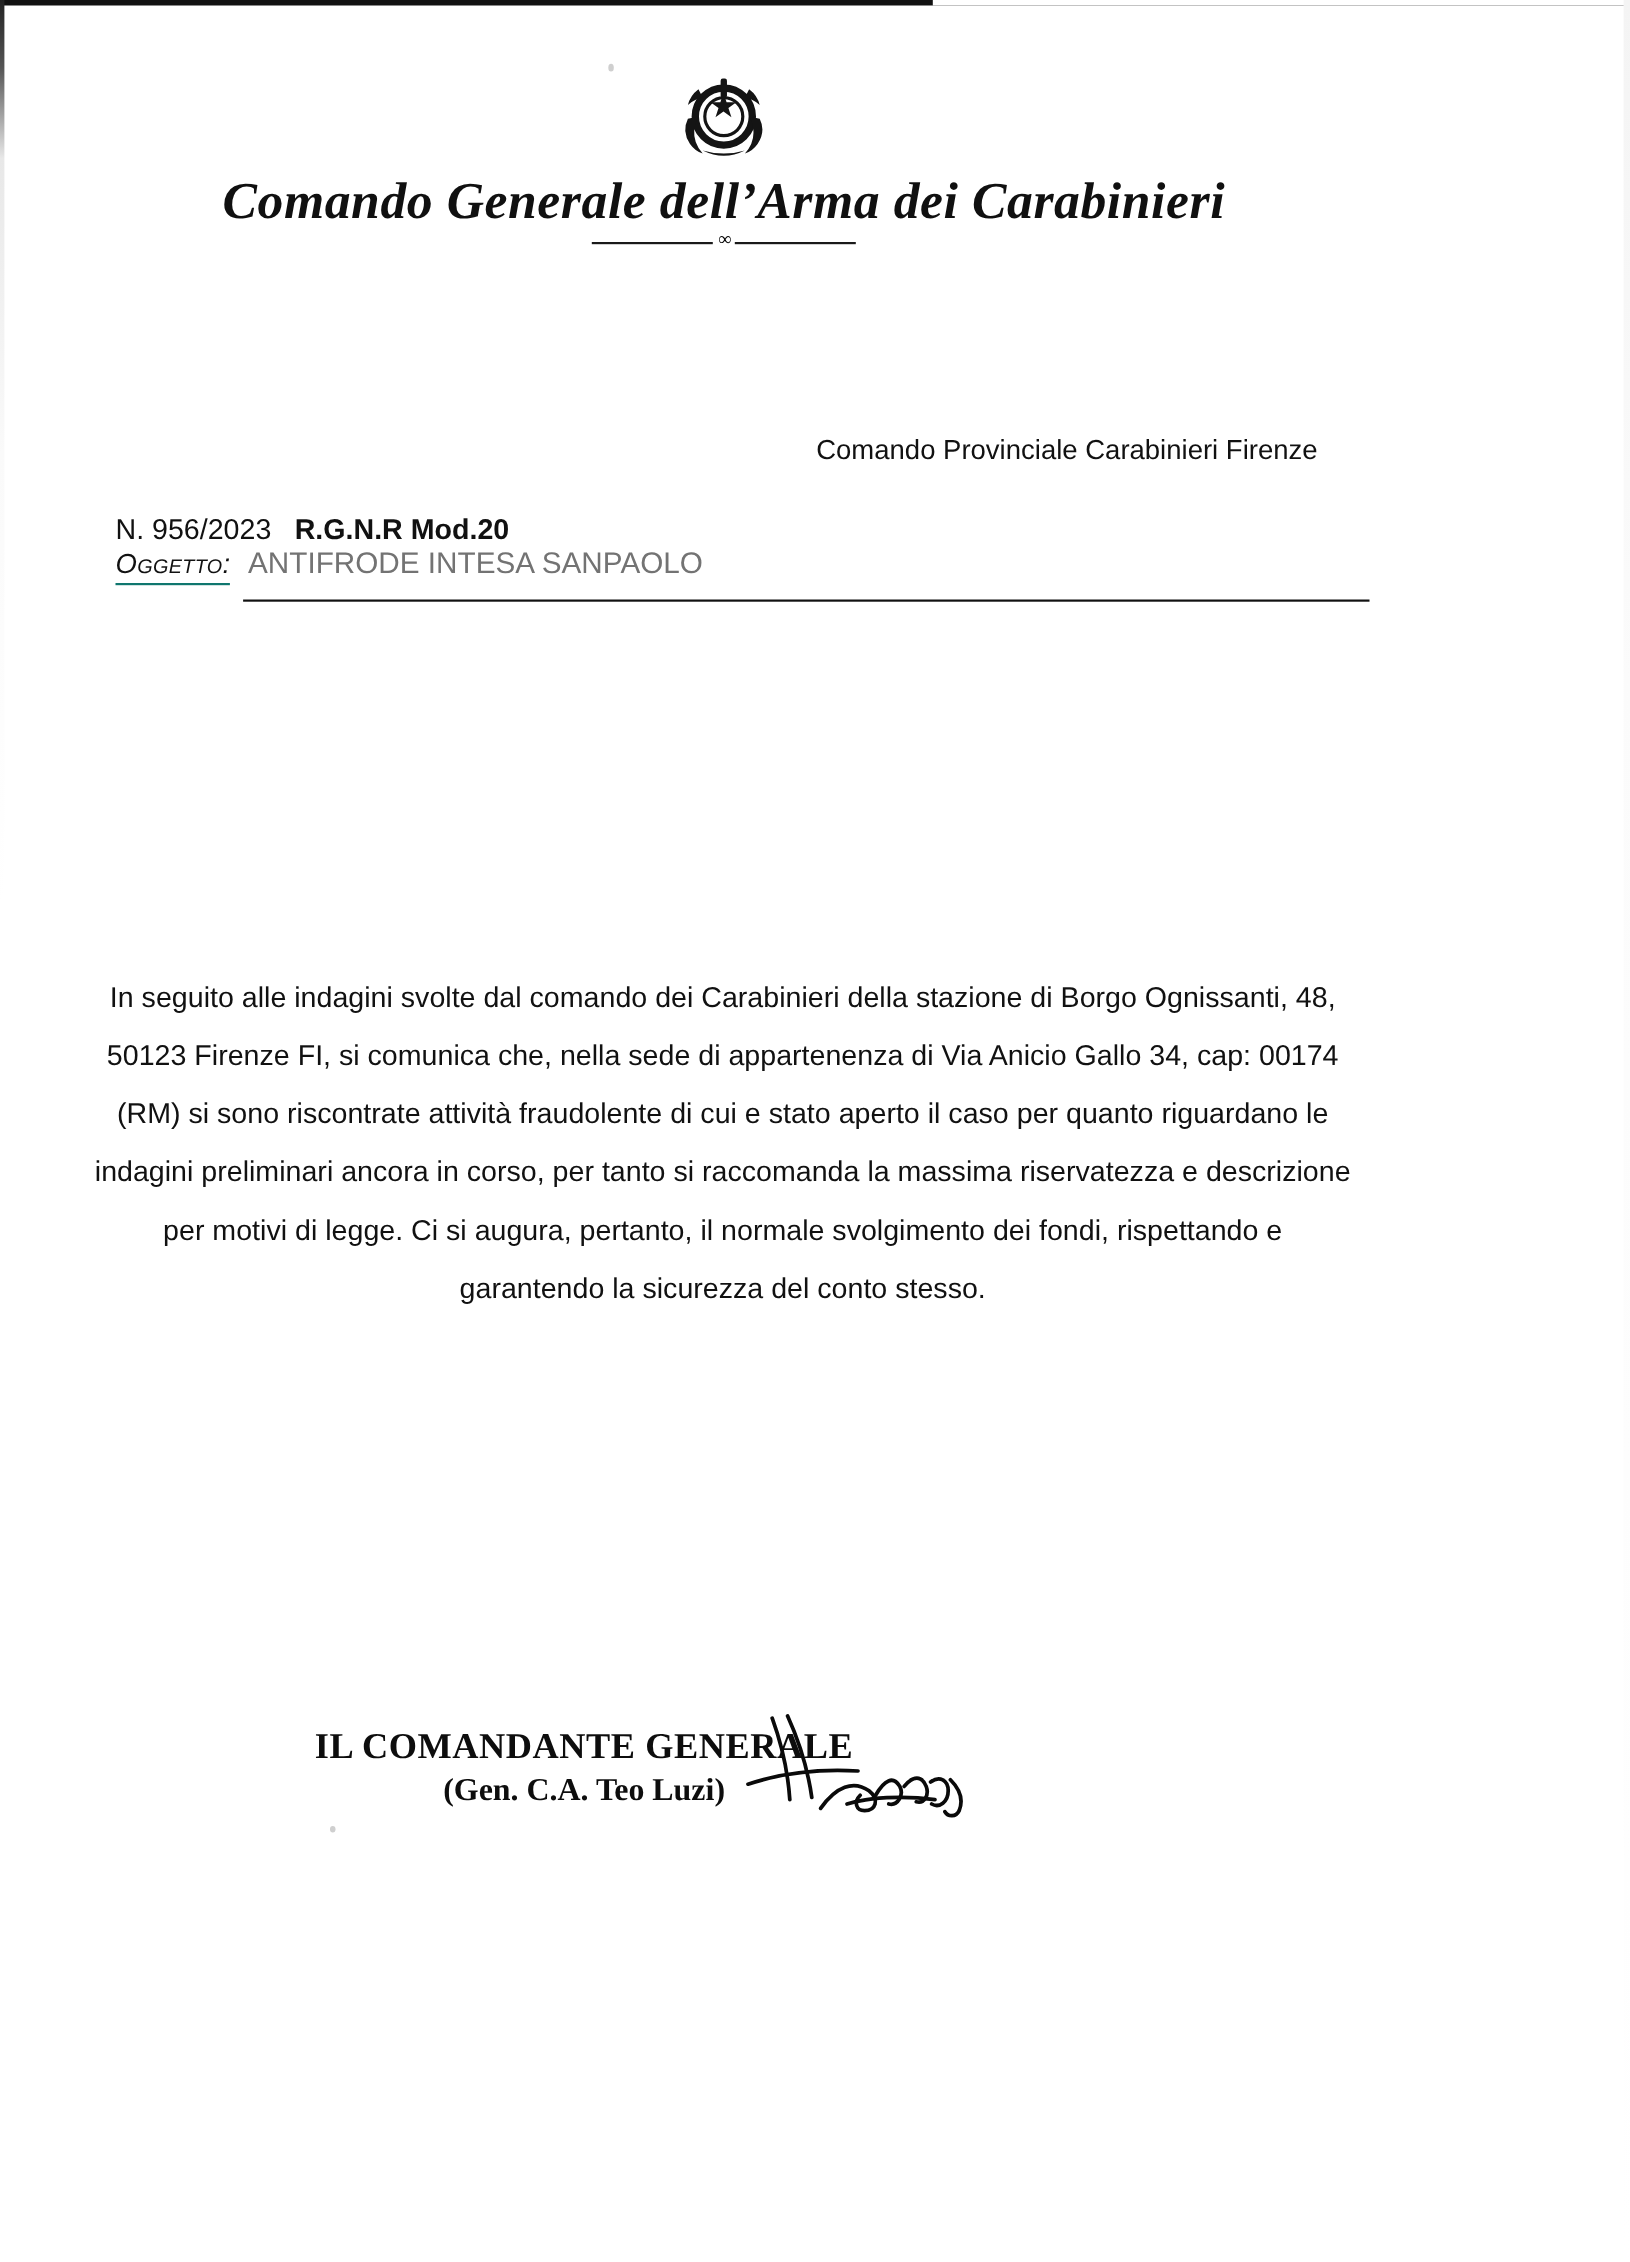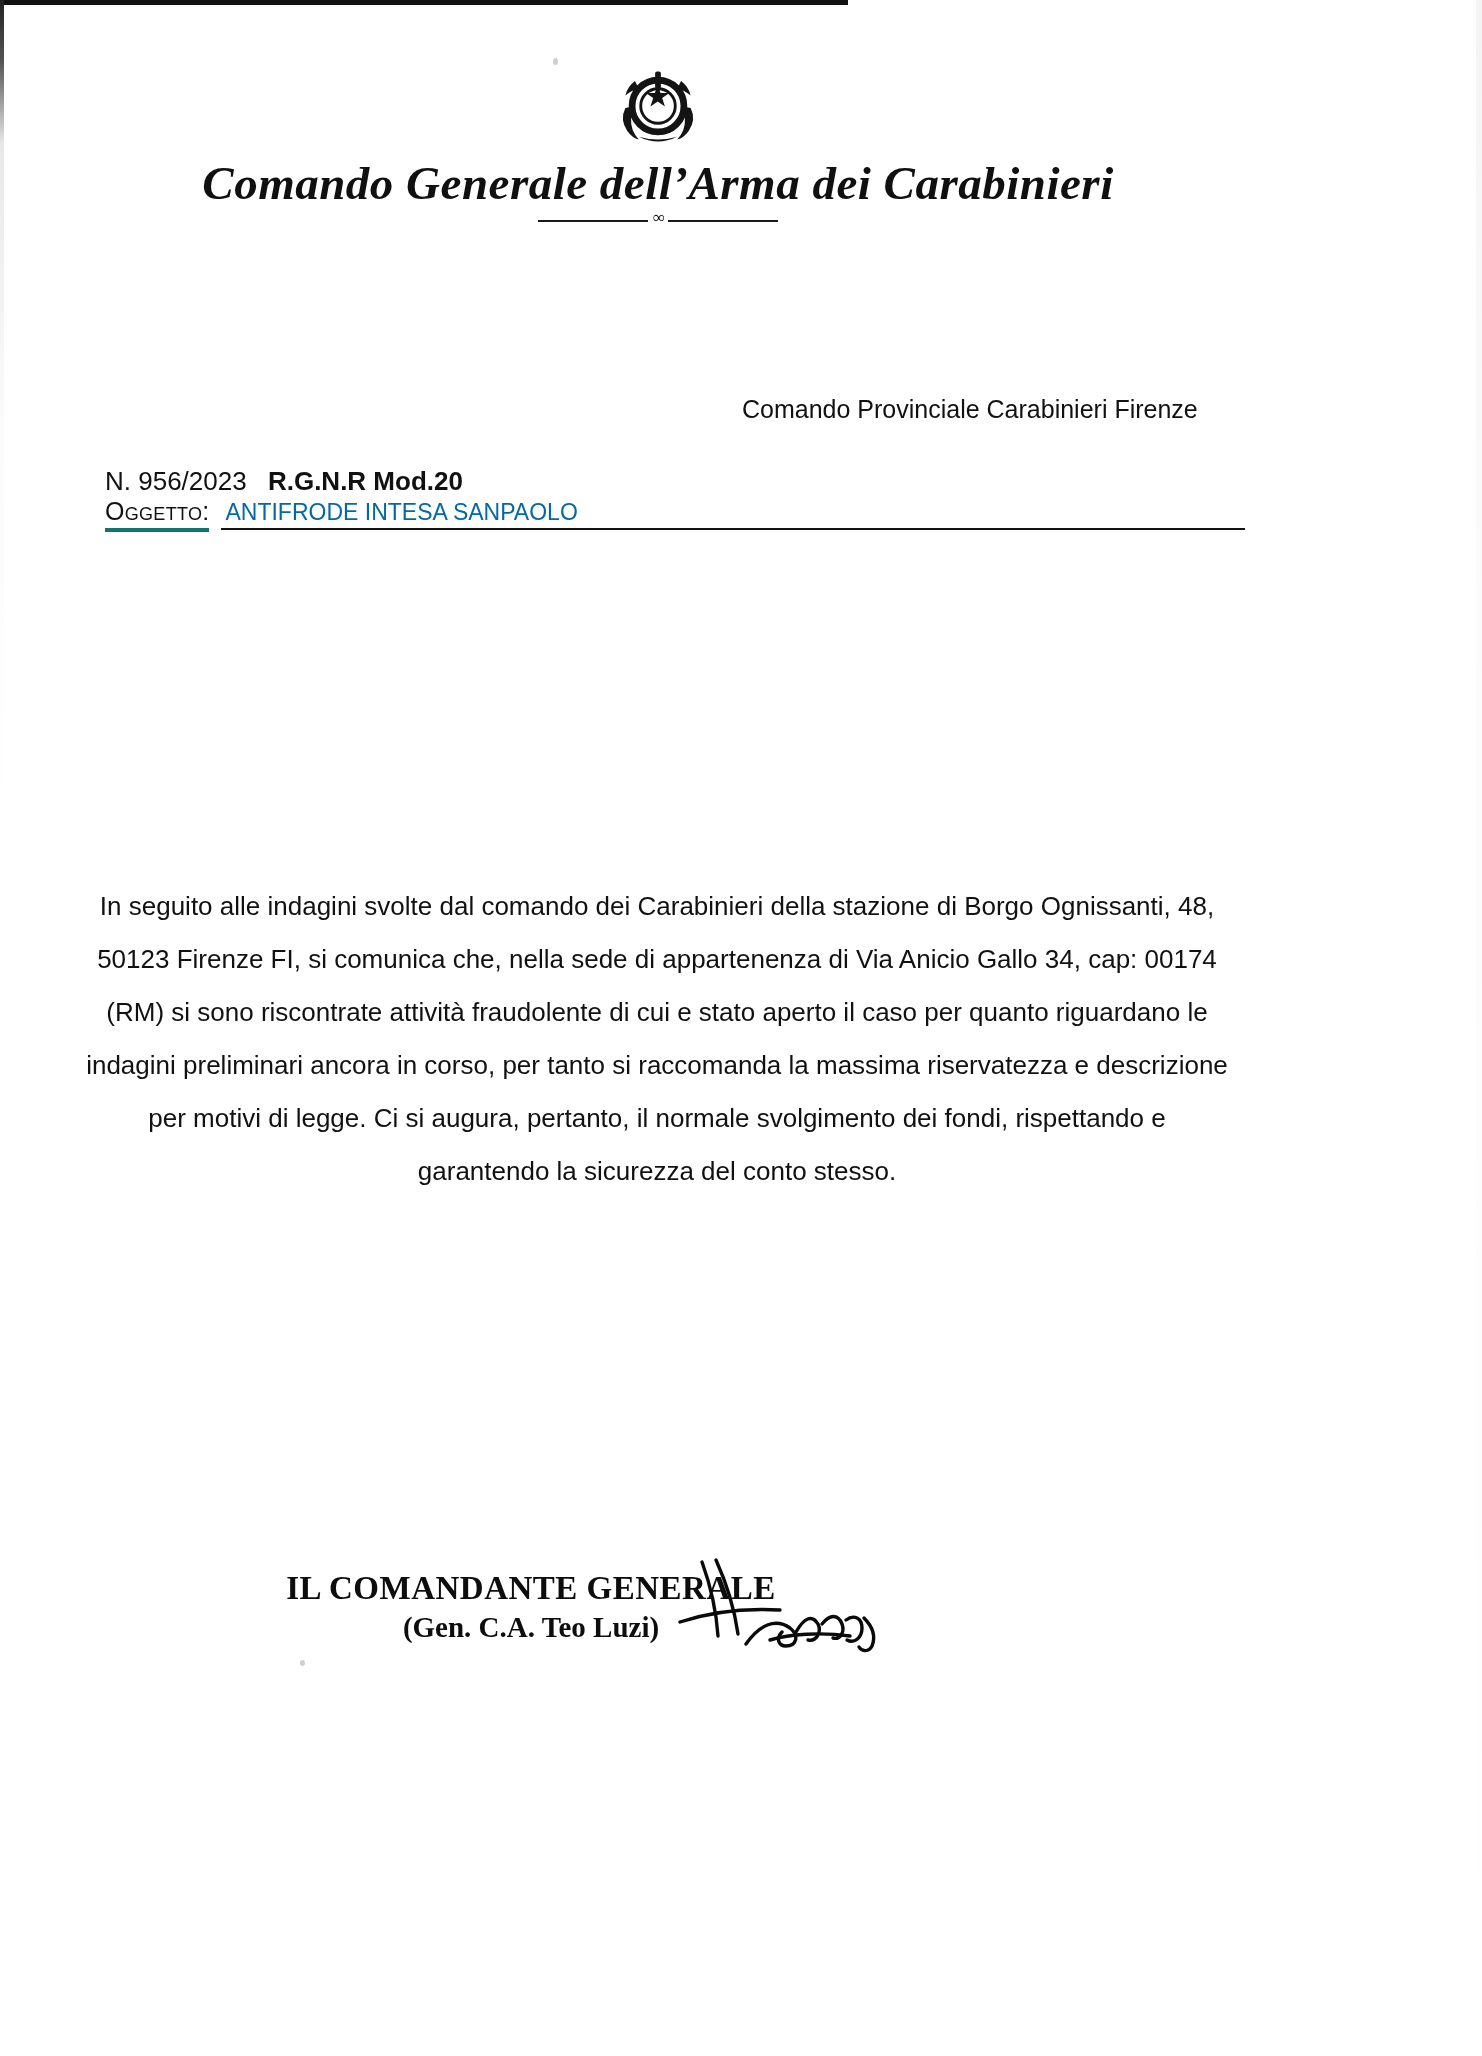--- a/index.html
+++ b/index.html
@@ -130,30 +130,31 @@
     left: 105px;
     width: 1140px;
     display: flex;
     align-items: baseline;
   }
   .subject-label {
     font-size: 25px;
     font-variant: small-caps;
     letter-spacing: 0.3px;
     color: #111;
-    border-bottom: 4px solid #0f766e;
+    border-bottom: 2px solid #0f766e;
     padding-bottom: 2px;
+    font-style: italic;
   }
   .subject-value {
-    font-size: 23px;
-    color: #0369a1;
+    font-size: 27px;
+    color: #737373;
     margin-left: 12px;
     flex: 1;
     border-bottom: 2px solid #111;
-    padding-bottom: 2px;
+    padding-bottom: 17px;
     padding-left: 4px;
   }
 
   
   .charge {
     position: absolute;
     top: 668px;
     left: 82px;
     font-size: 26px;
     line-height: 40px;

